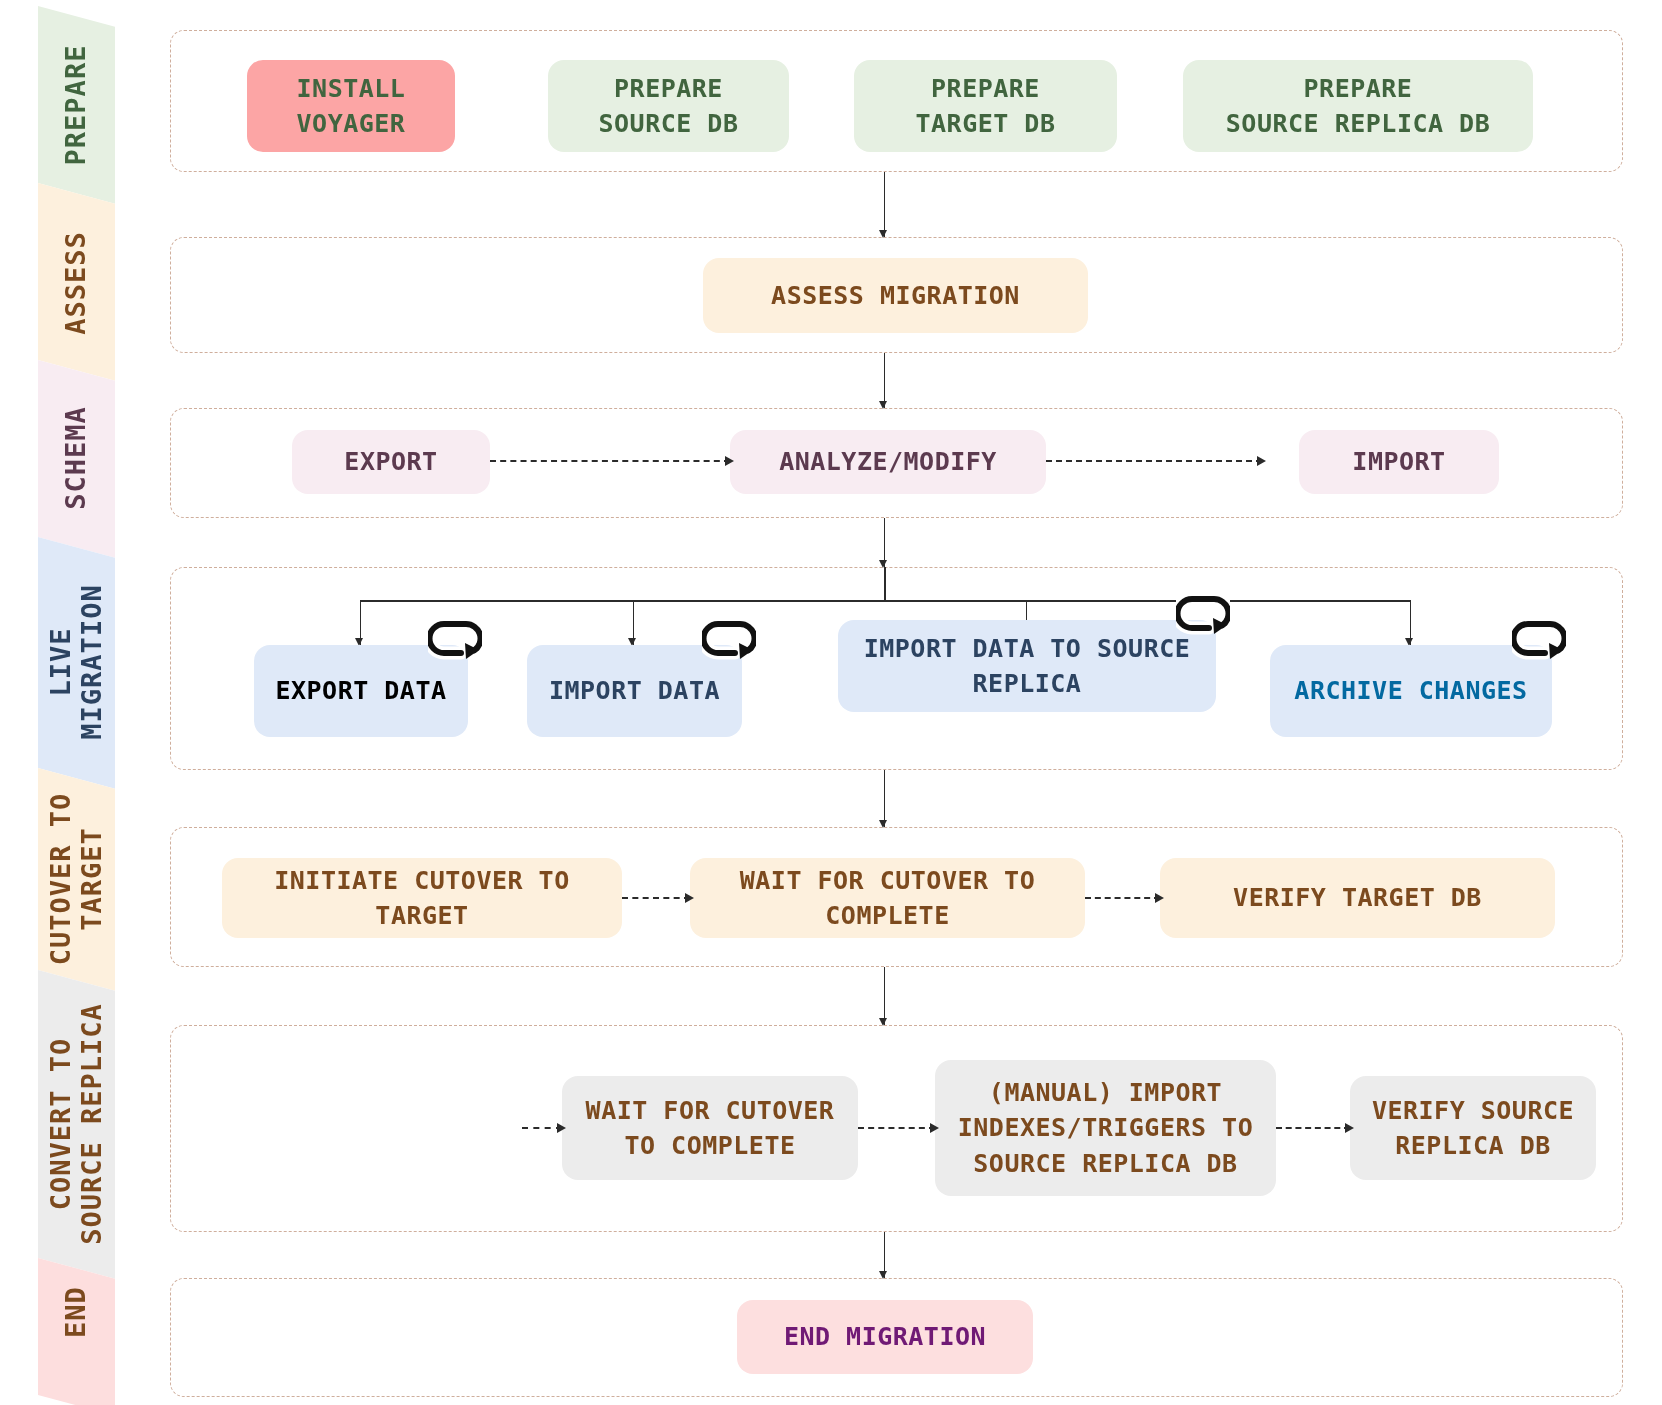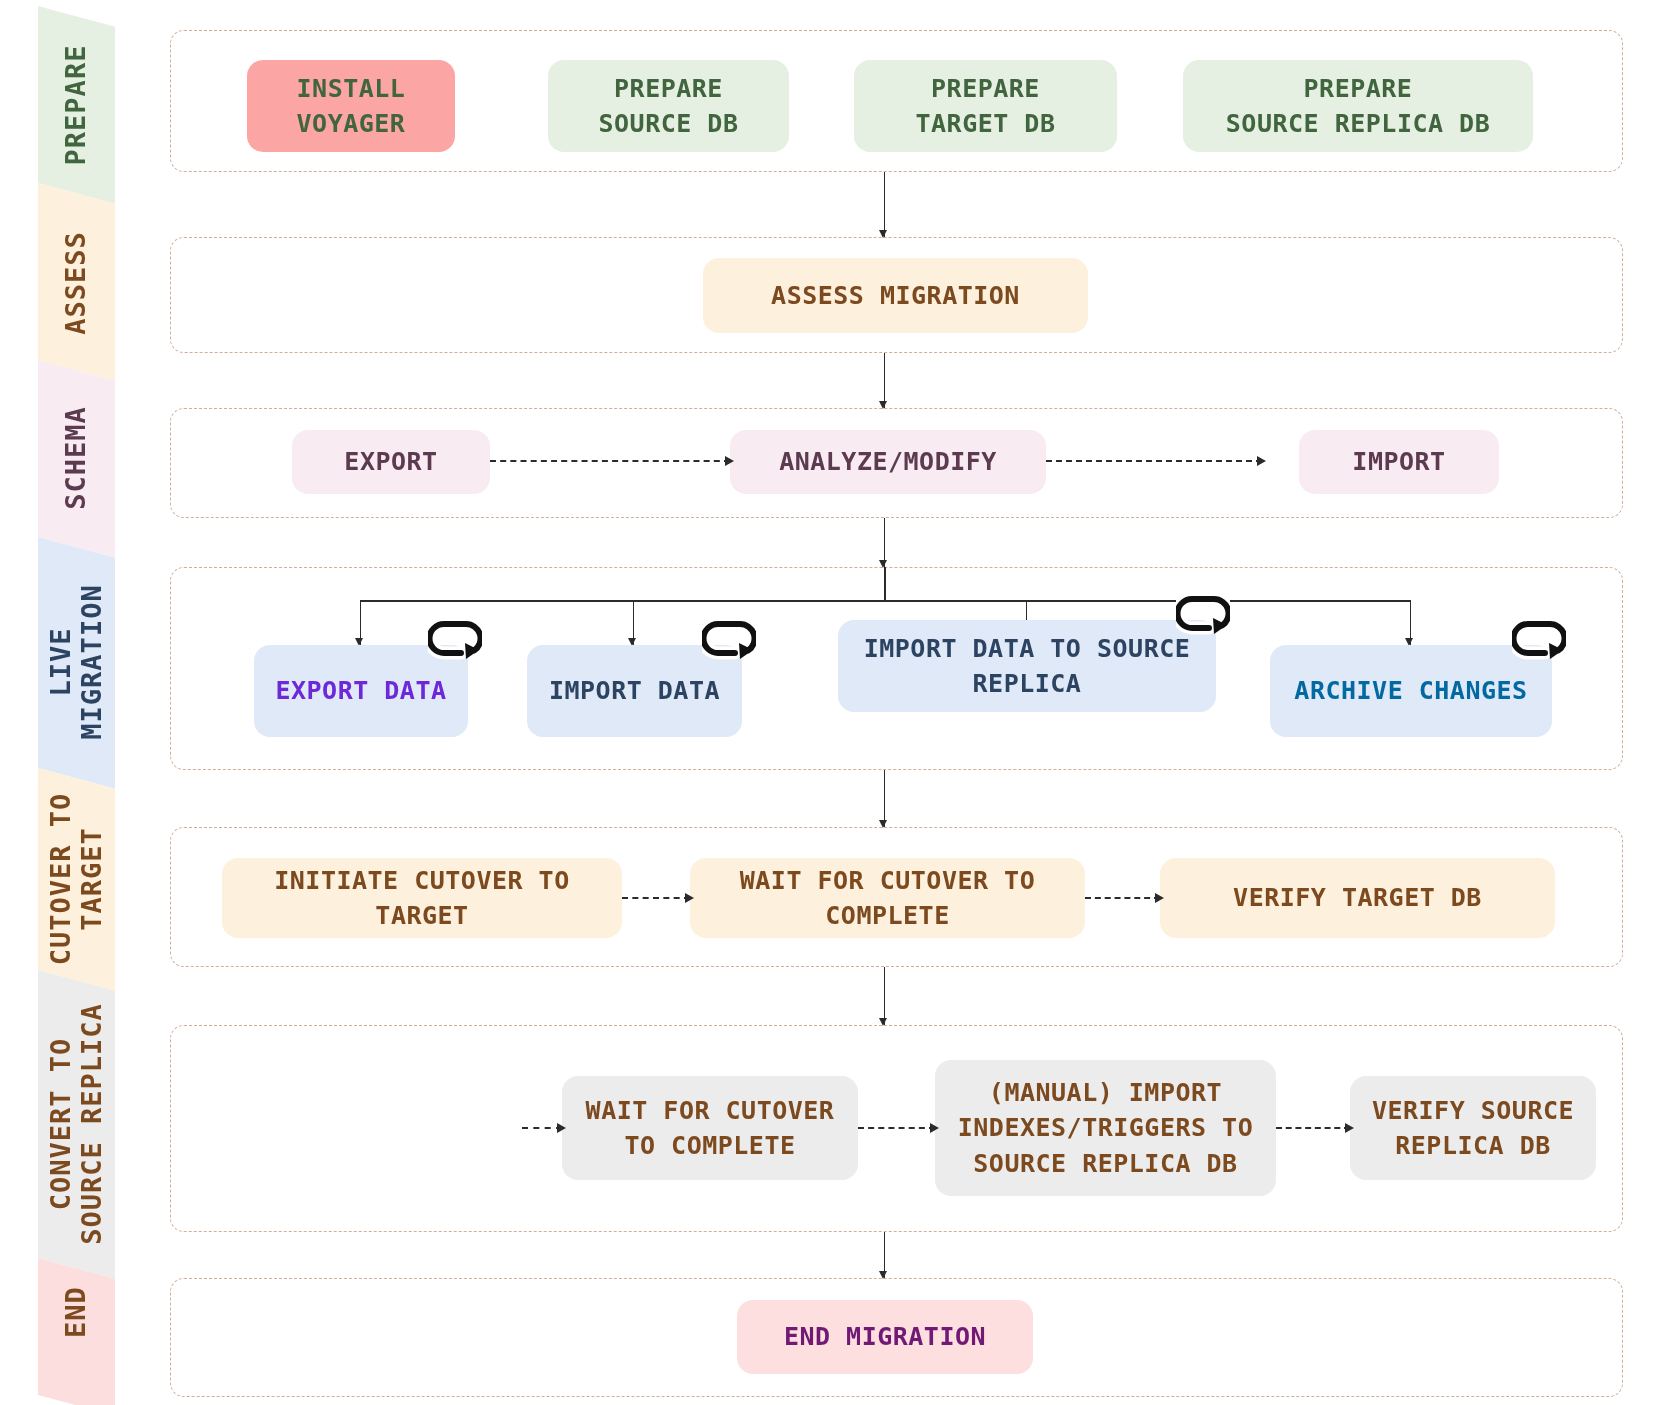--- a/index.html
+++ b/index.html
@@ -118,21 +118,21 @@
   <div class="darrow" style="left:490px;top:460px;width:240px;"></div>
   <div class="darrow" style="left:1046px;top:460px;width:216px;"></div>
 
   <div class="vline" style="left:884px;top:567px;height:34px;"></div>
   <div class="hline" style="left:361px;top:600px;width:1050px;"></div>
   <div class="varrow" style="left:360px;top:600px;height:45px;"></div>
   <div class="varrow" style="left:633px;top:600px;height:45px;"></div>
   <div class="varrow" style="left:1026px;top:600px;height:45px;"></div>
   <div class="varrow" style="left:1410px;top:600px;height:45px;"></div>
 
-  <div class="node" style="left: 254px; top: 645px; width: 214px; height: 92px; background-color: rgb(223, 233, 248); color: #6d28d9;">
+  <div class="node" style="left: 254px; top: 645px; width: 214px; height: 92px; background-color: rgb(223, 233, 248); color: #000000;">
     <span class="nlabel">EXPORT DATA</span>
     <svg class="loop" viewBox="0 0 54 42">
       <path d="M33 35 H16 A14.5 14.5 0 0 1 16 6 H38 A14.5 14.5 0 0 1 46.3 32.4" fill="none" stroke="#ffffff" stroke-width="13" stroke-linecap="round"></path>
       <path d="M33 35 H16 A14.5 14.5 0 0 1 16 6 H38 A14.5 14.5 0 0 1 46.3 32.4" fill="none" stroke="#111111" stroke-width="6" stroke-linecap="round"></path>
       <path d="M37 25 L51 32 L38 41 Z" fill="#111111"></path>
     </svg>
   </div>
   <div class="node" style="left: 527px; top: 645px; width: 215px; height: 92px; background-color: rgb(223, 233, 248); color: rgb(44, 67, 97);">
     <span class="nlabel">IMPORT DATA</span>
     <svg class="loop" viewBox="0 0 54 42">

